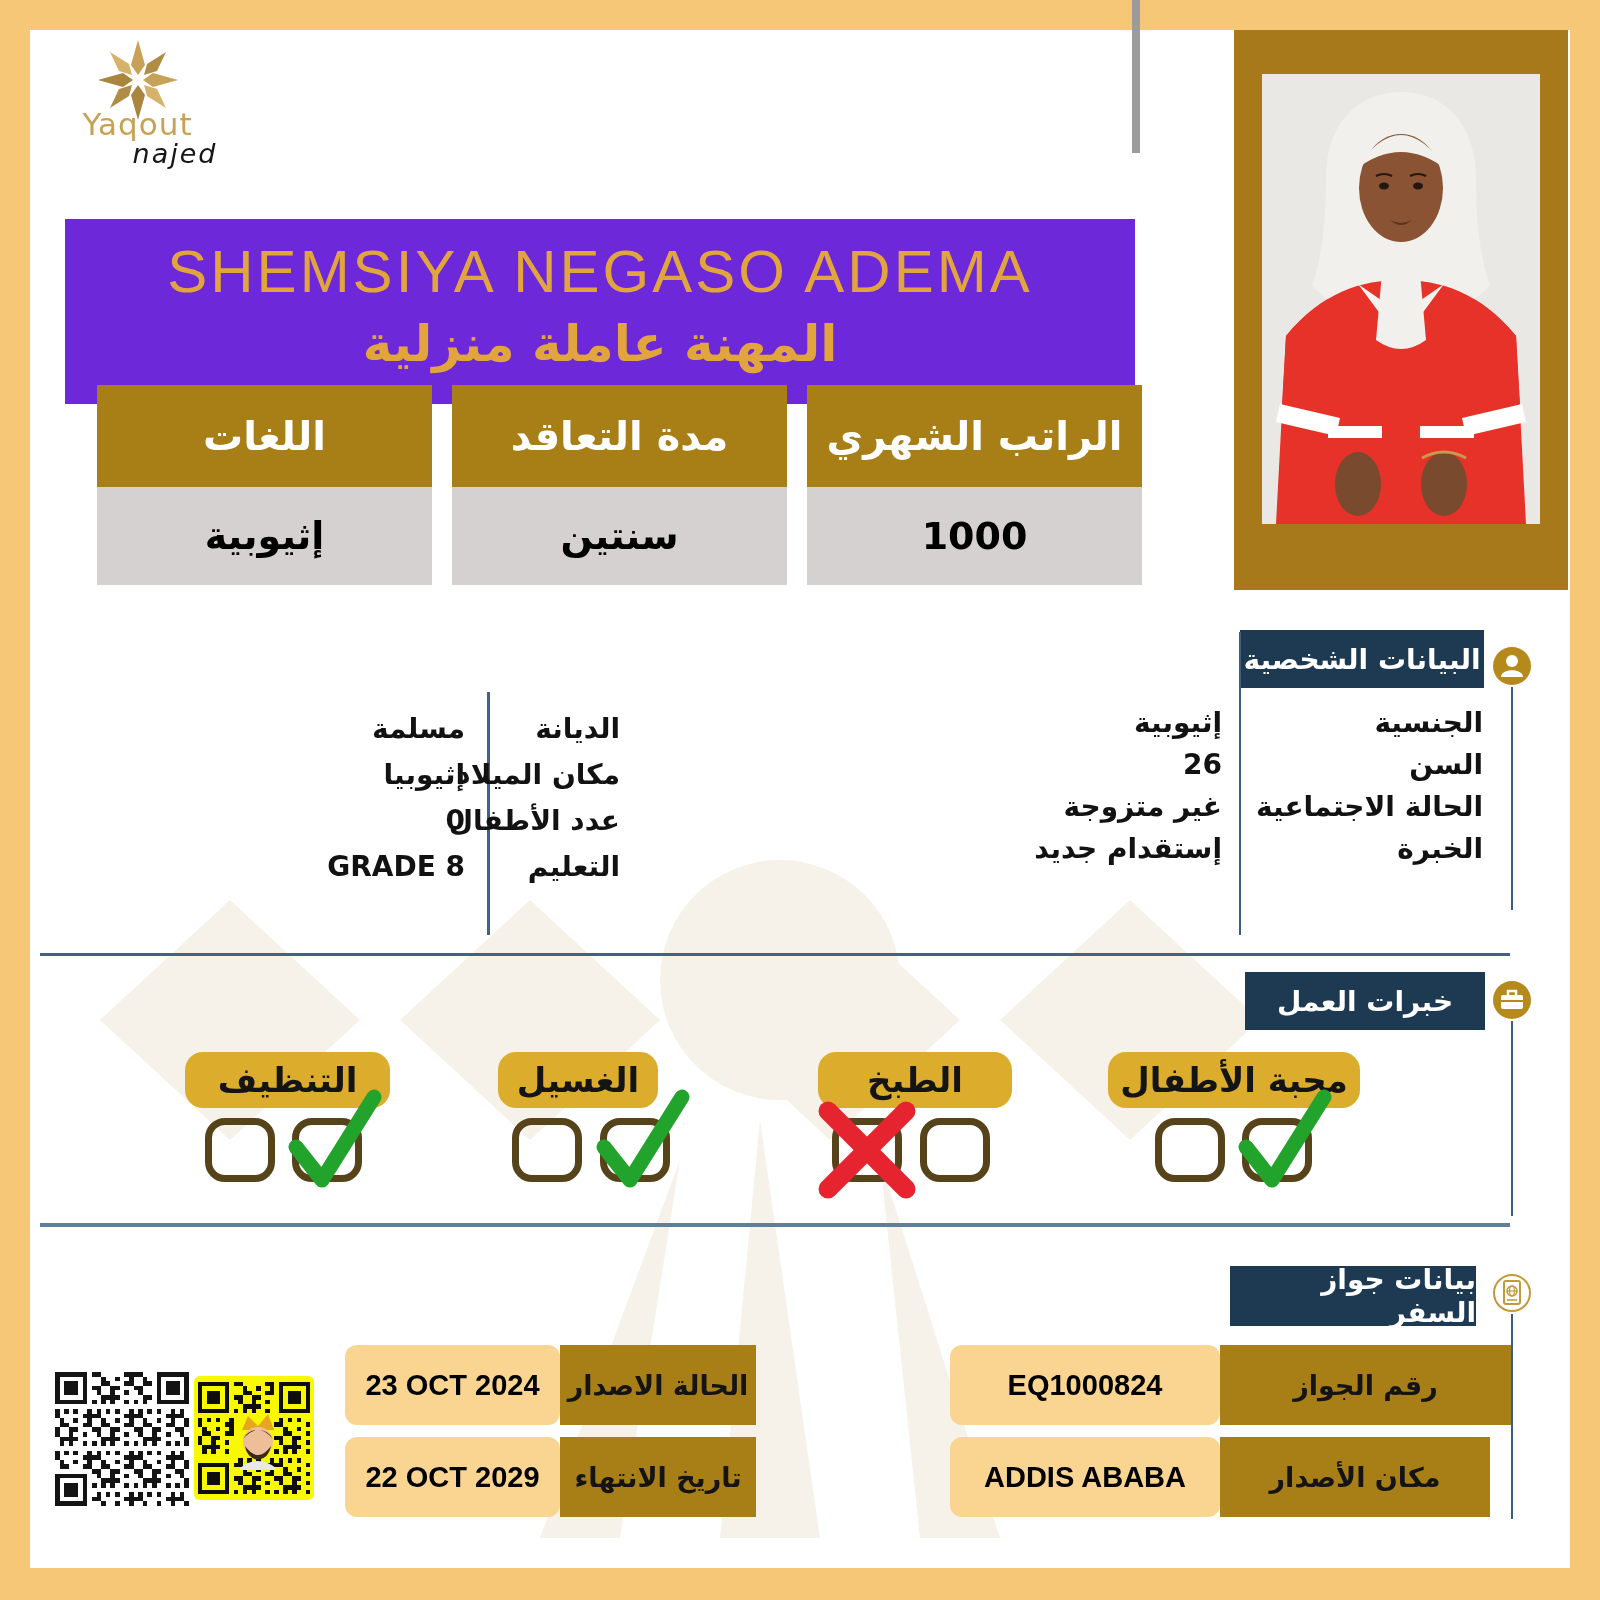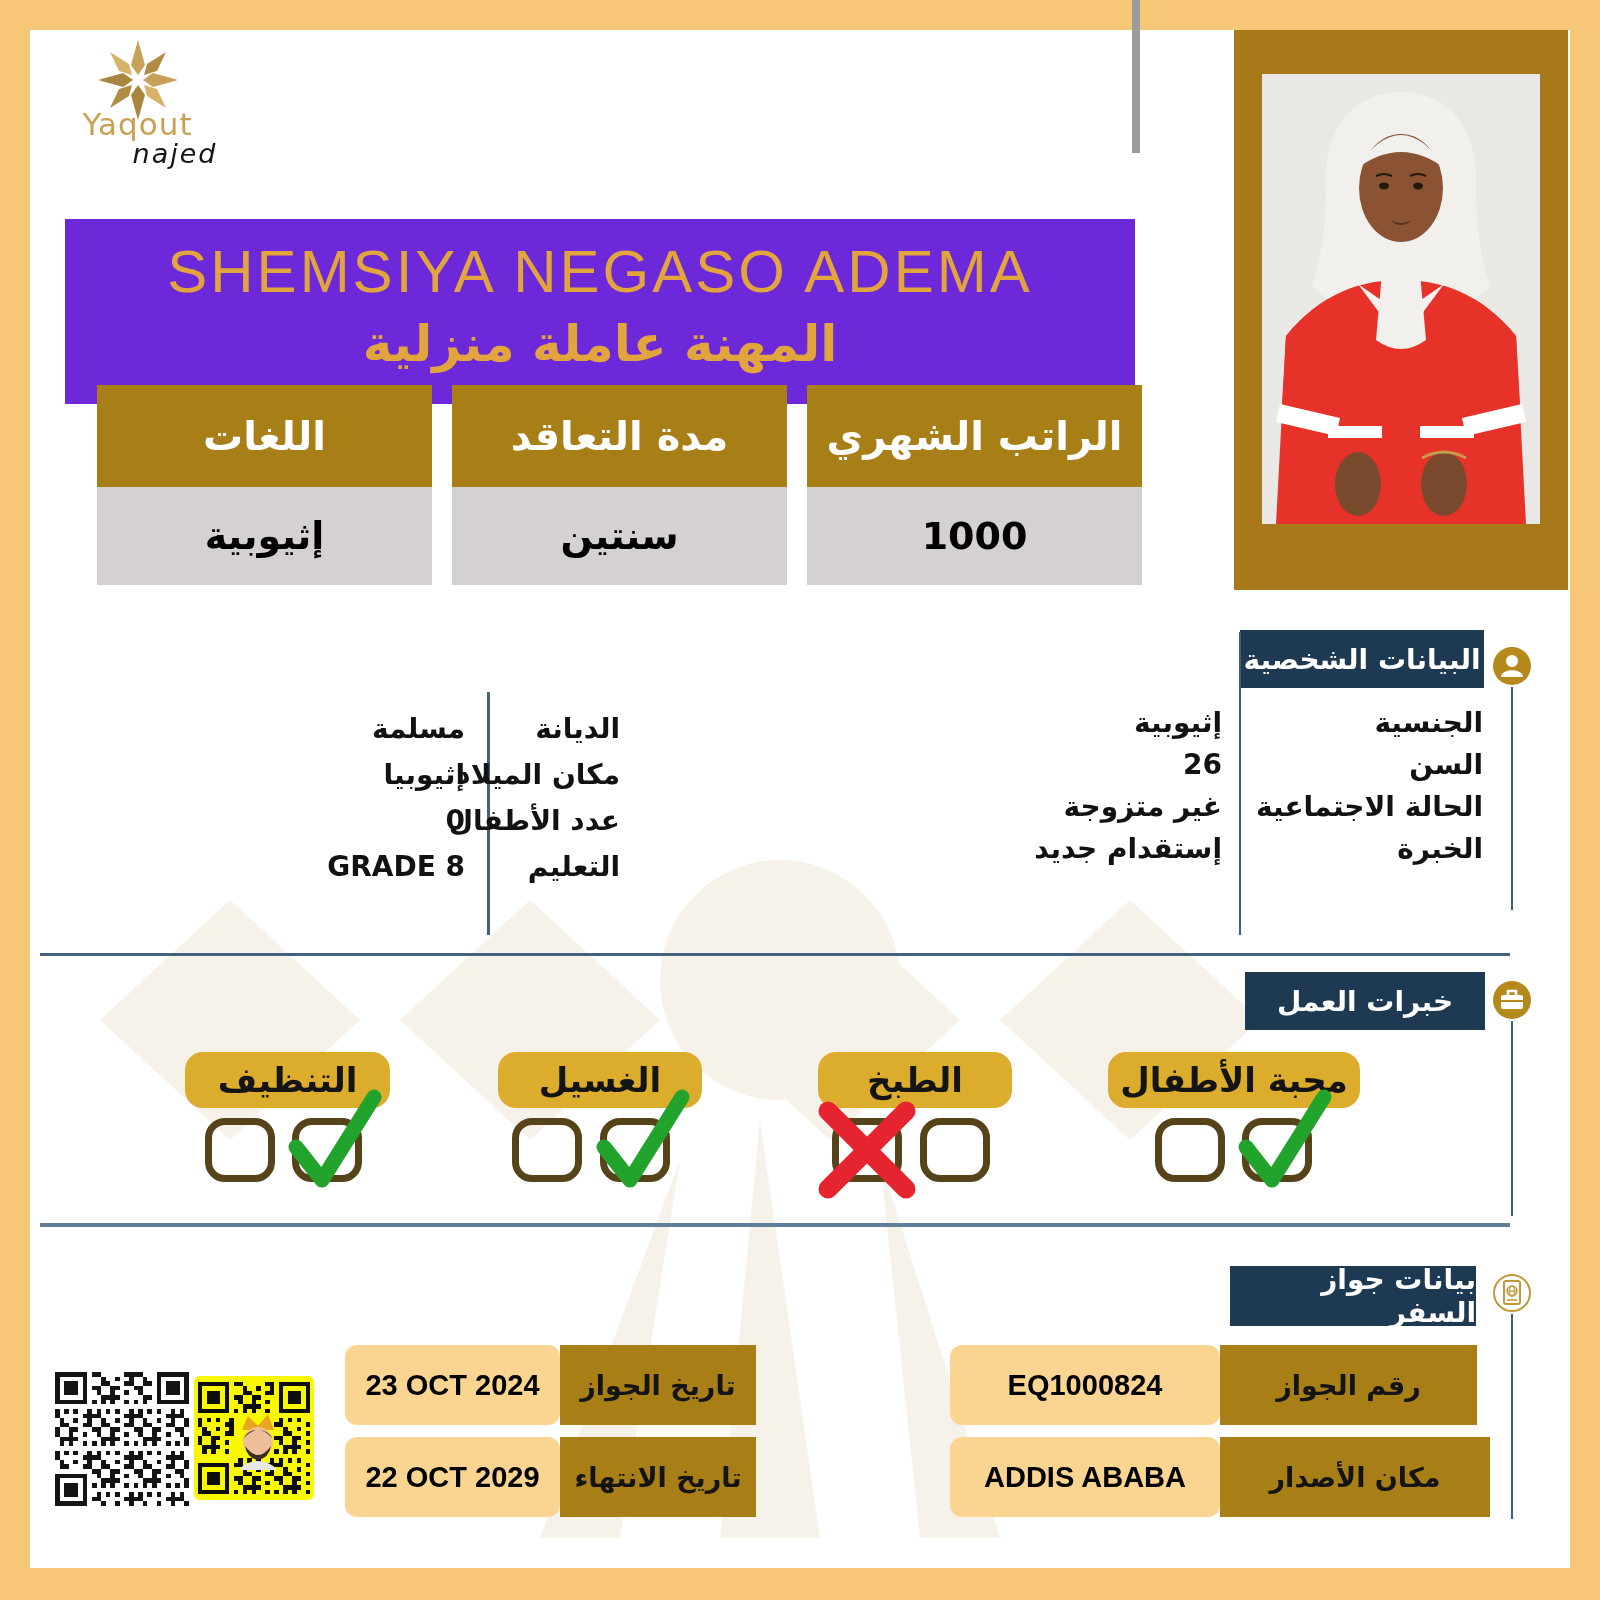--- a/index.html
+++ b/index.html
@@ -187,21 +187,21 @@
   <div class="chk" style="left:832px;top:1118px;"></div>
   <div class="chk" style="left:920px;top:1118px;"></div>
 
   <svg class="mark mark-no" style="left: 812px; top: 1095px; display: block;" width="110" height="110" viewBox="0 0 110 110">
     <line x1="16" y1="16" x2="94" y2="94" stroke="#E52430" stroke-width="19" stroke-linecap="round"></line>
     <line x1="94" y1="16" x2="16" y2="94" stroke="#E52430" stroke-width="19" stroke-linecap="round"></line>
     </svg>
 </div>
 
 <div>
-  <div class="pill" style="left:498px;top:1052px;width:204px;">الغسيل</div>
+  <div class="pill" style="left:498px;top:1052px;width:160px;">الغسيل</div>
   <div class="chk" style="left:512px;top:1118px;"></div>
   <div class="chk" style="left:600px;top:1118px;"></div>
   <svg class="mark mark-yes" style="left: 590px; top: 1083px; display: block;" width="100" height="110" viewBox="0 0 100 110">
     <polyline points="14,64 40,97 92,14" fill="none" stroke="#22A32C" stroke-width="15" stroke-linecap="round" stroke-linejoin="round"></polyline>
     </svg>
 
 </div>
 
 <div>
   <div class="pill" style="left:185px;top:1052px;width:205px;">التنظيف</div>
@@ -220,25 +220,25 @@
   <svg width="34" height="34" viewBox="0 0 34 34">
     <rect x="9" y="5" width="16" height="23" rx="2" fill="none" stroke="#C09A3C" stroke-width="2"></rect>
     <circle cx="17" cy="15" r="5" fill="none" stroke="#C09A3C" stroke-width="1.6"></circle>
     <line x1="12" y1="15" x2="22" y2="15" stroke="#C09A3C" stroke-width="1.2"></line>
     <ellipse cx="17" cy="15" rx="2.4" ry="5" fill="none" stroke="#C09A3C" stroke-width="1.2"></ellipse>
     <line x1="12" y1="24" x2="22" y2="24" stroke="#C09A3C" stroke-width="1.6"></line>
   </svg>
 </div>
 <div class="vline" style="left:1511px;top:1314px;height:205px;"></div>
 
-<div class="pp-label" style="left:1220px;top:1345px;width:257px;">رقم الجواز</div>
+<div class="pp-label" style="left:1220px;top:1345px;width:291px;">رقم الجواز</div>
 <div class="pp-value" style="left:950px;top:1345px;width:270px;">EQ1000824</div>
 <div class="pp-label" style="left:1220px;top:1437px;width:270px;">مكان الأصدار</div>
 <div class="pp-value" style="left:950px;top:1437px;width:270px;">ADDIS ABABA</div>
-<div class="pp-label" style="left:560px;top:1345px;width:196px;">تاريخ الجواز</div>
+<div class="pp-label" style="left:560px;top:1345px;width:196px;">الحالة الاصدار</div>
 <div class="pp-value" style="left:345px;top:1345px;width:215px;">23 OCT 2024</div>
 <div class="pp-label" style="left:560px;top:1437px;width:196px;">تاريخ الانتهاء</div>
 <div class="pp-value" style="left:345px;top:1437px;width:215px;">22 OCT 2029</div>
 
 <svg id="qr1" class="abs" style="left:55px;top:1372px;" width="134" height="134" viewBox="0 0 29 29" fill="#141414" shape-rendering="crispEdges">
   <g>
       <rect width="7" height="7" fill="#141414"></rect>
       <rect x="1" y="1" width="5" height="5" fill="#FFF"></rect>
       <rect x="2" y="2" width="3" height="3" fill="#141414"></rect>
     </g>

